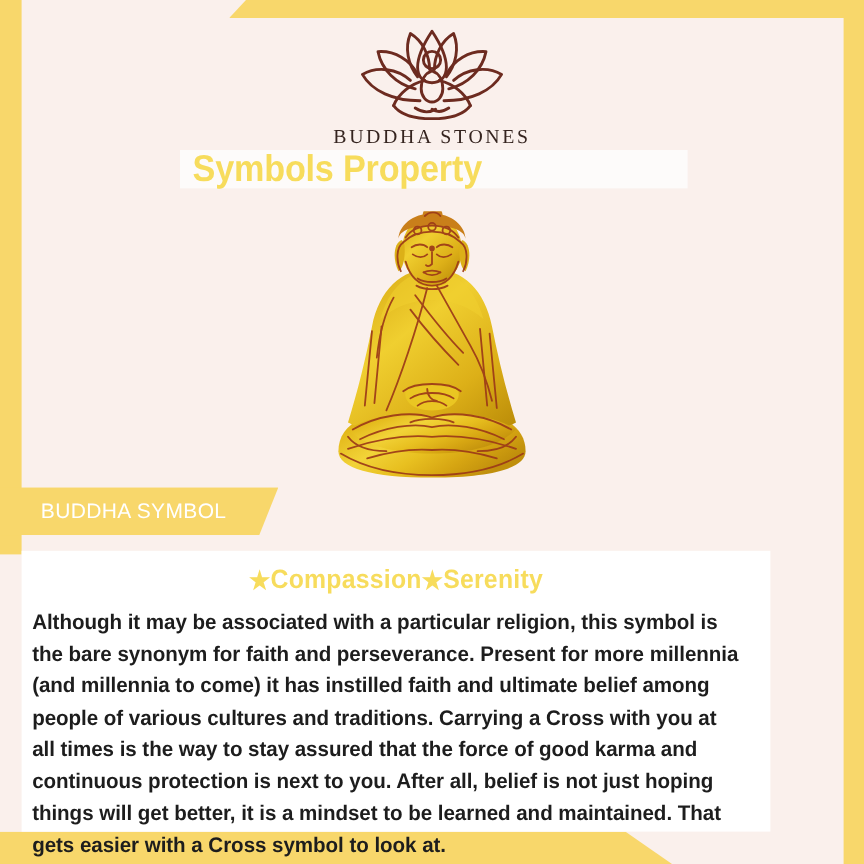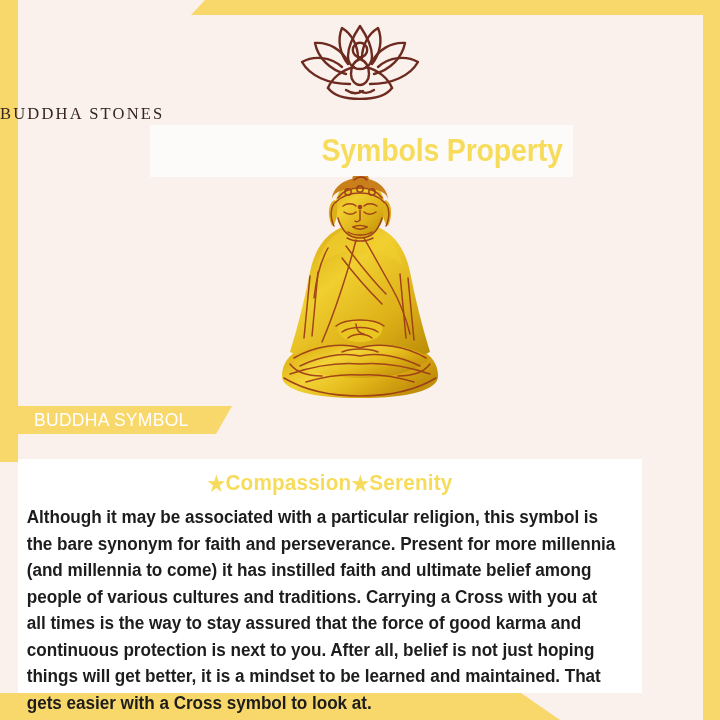--- a/index.html
+++ b/index.html
@@ -57,20 +57,21 @@
     background: #f8d76b;
     clip-path: polygon(0 0, 521px 0, 100% 100%, 0 100%);
   }
 
   
   .logo-wrap {
     position: absolute;
     top: 22px;
     left: 0;
     width: 720px;
+    text-align: center;
   }
   .logo-mark {
     display: block;
     margin: 0 auto;
   }
   .logo-word {
     display: block;
     margin-top: 4px;
     font-family: "Liberation Serif", serif;
     font-size: 16.5px;
@@ -78,25 +79,25 @@
     color: #35241f;
     font-weight: 400;
   }
 
   
   .title-band {
     position: absolute;
     top: 125px;
     left: 150px;
     width: 423px;
-    height: 52px;
+    height: 32px;
     background: #fdfbfa;
     display: flex;
     align-items: center;
-    justify-content: flex-end;
+    justify-content: flex-start;
   }
   .title-text {
     font-family: "Liberation Sans Narrow", "Liberation Sans", sans-serif;
     font-weight: bold;
     font-size: 31px;
     color: #f7dc5c;
     letter-spacing: -0.2px;
     transform: scaleX(0.92);
     white-space: nowrap;
   }
@@ -109,21 +110,21 @@
     width: 200px;
     height: 228px;
   }
 
   
   .section-label {
     position: absolute;
     top: 406px;
     left: 0;
     width: 232px;
-    height: 28px;
+    height: 40px;
     background: #f8d76b;
     clip-path: polygon(0 0, 100% 0, calc(100% - 16px) 100%, 0 100%);
     display: flex;
     align-items: center;
   }
   .section-label-text {
     padding-left: 34px;
     font-size: 17.5px;
     color: #ffffff;
     letter-spacing: 0.3px;

